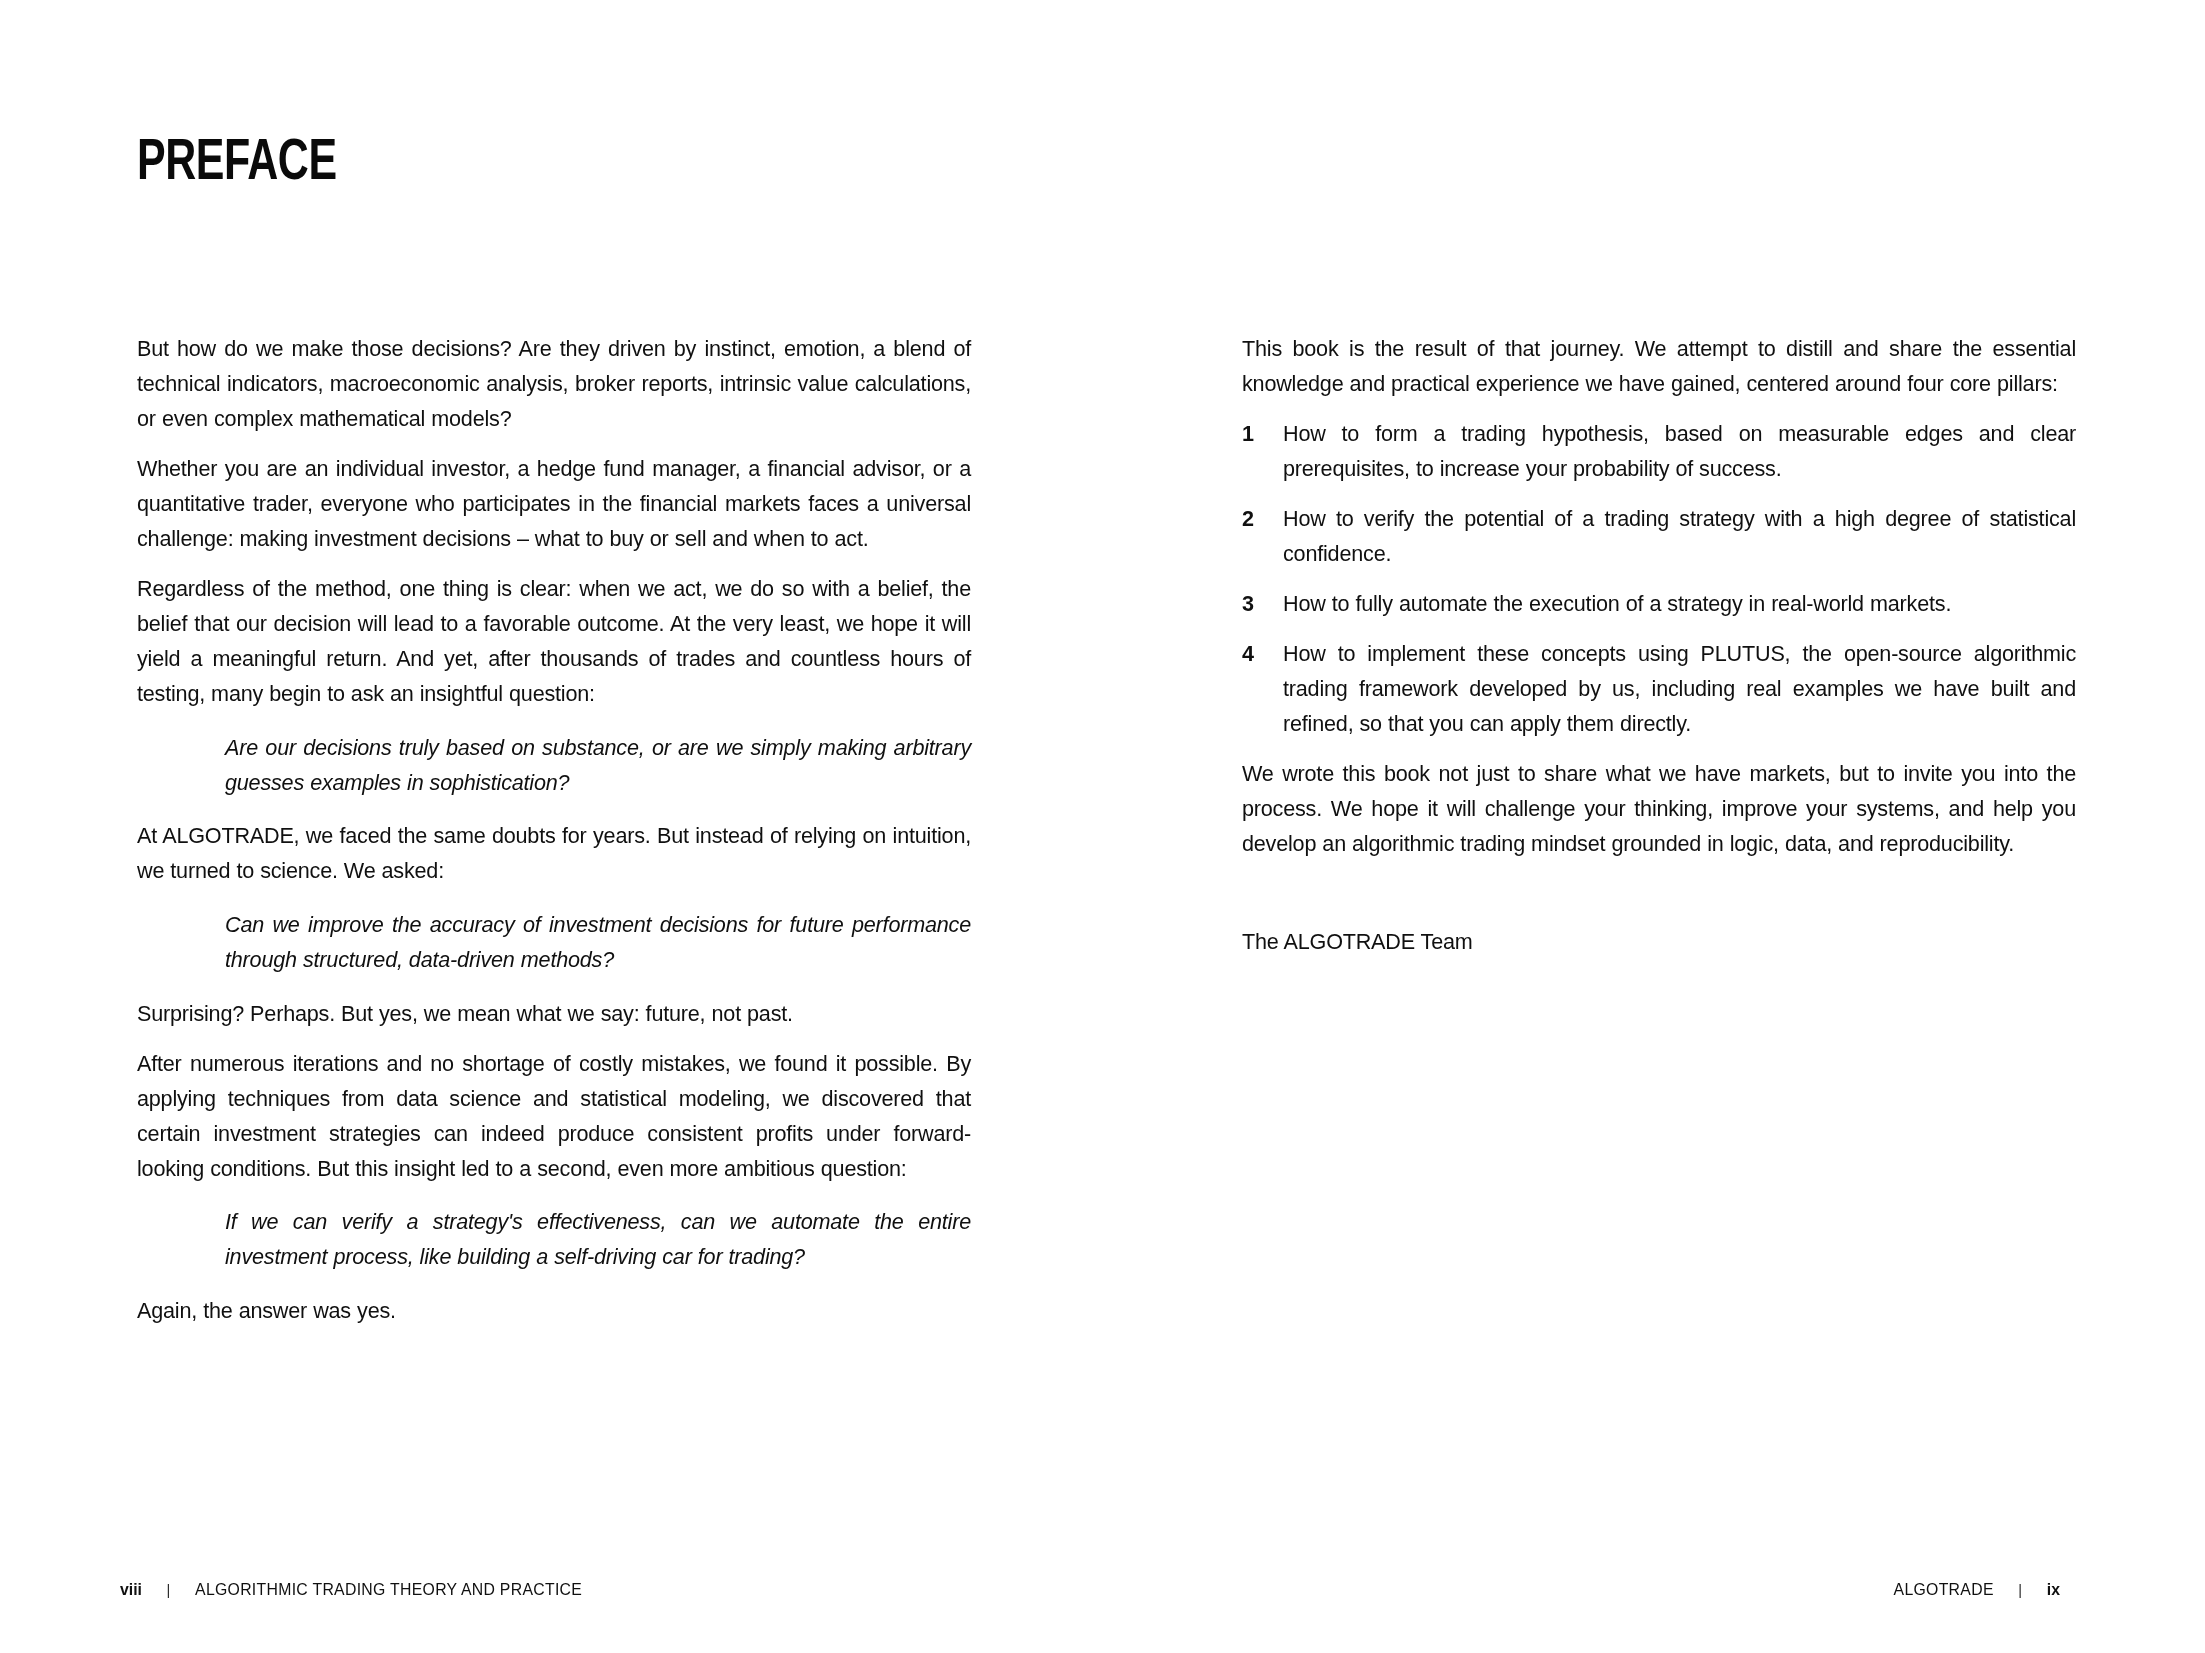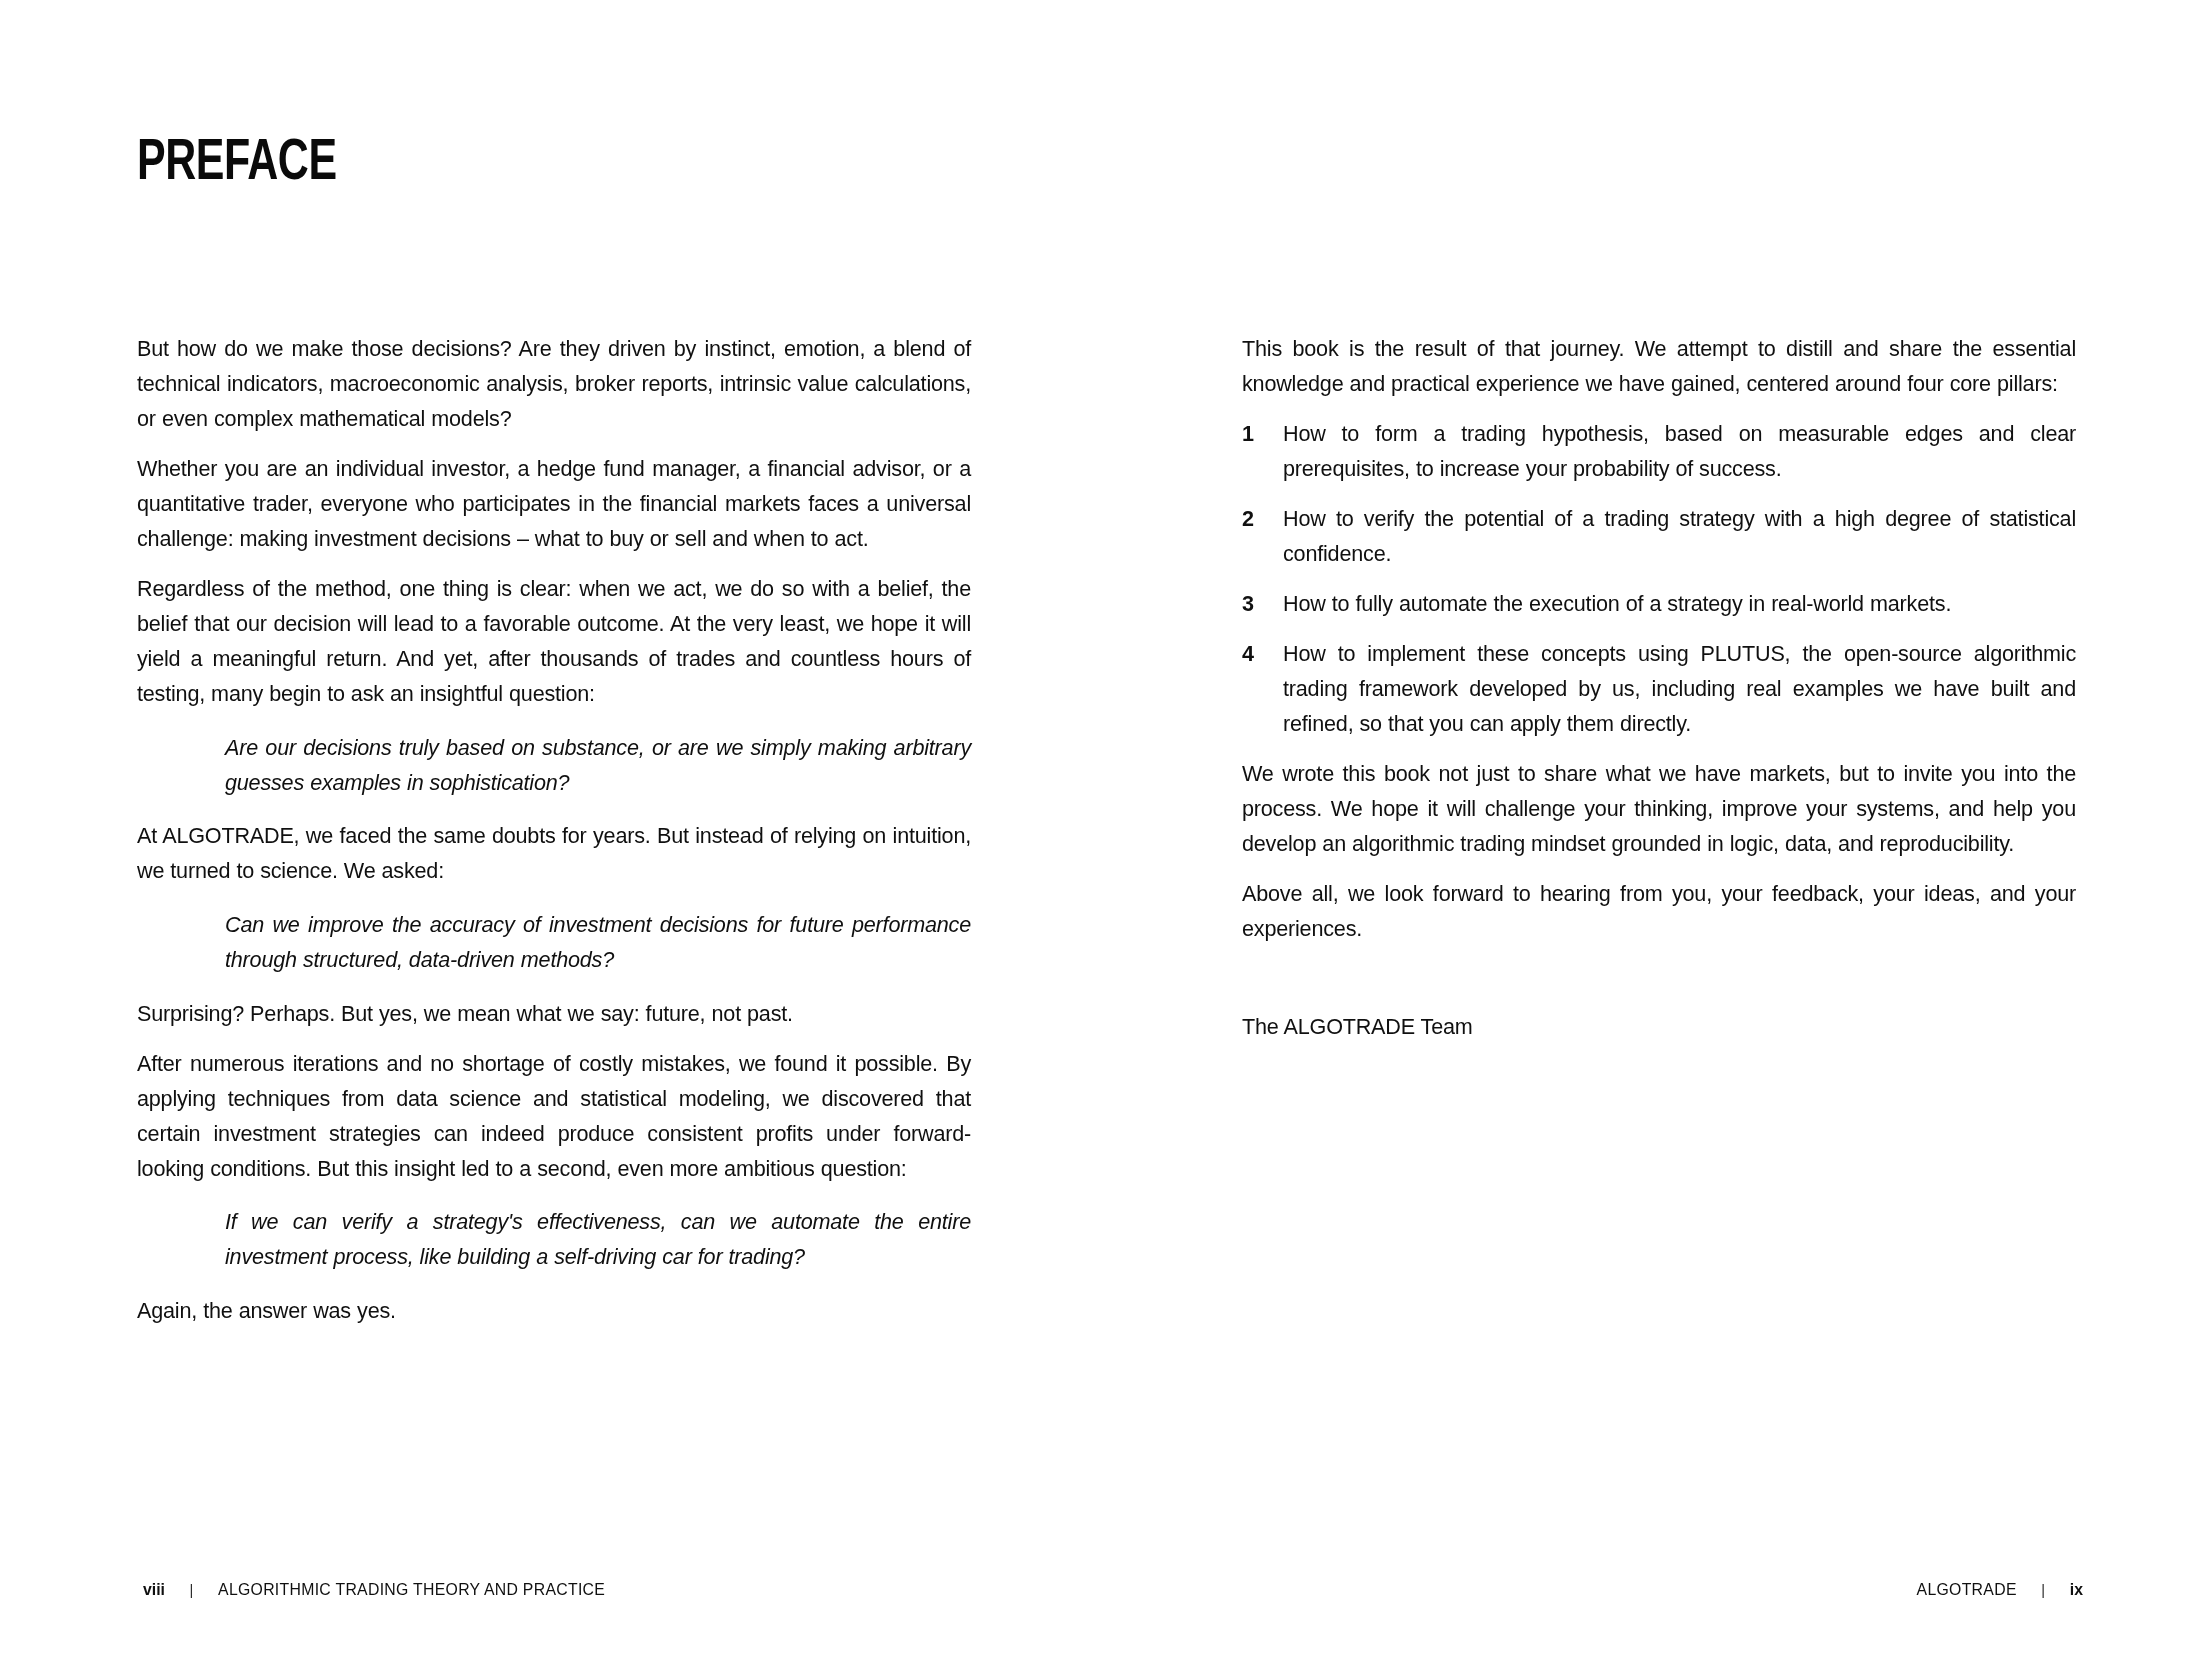--- a/index.html
+++ b/index.html
@@ -71,21 +71,21 @@
   .pillar-text {
     flex: 1 1 auto;
     margin: 0;
   }
   .signature {
     margin-top: 63px;
     margin-bottom: 12px;
   }
   .footer {
     position: absolute;
-    left: 143px;
+    left: 120px;
     width: 1940px;
     bottom: 54px;
     display: flex;
     justify-content: space-between;
     align-items: baseline;
     font-size: 15.8px;
     line-height: 18.7px;
     letter-spacing: 0.3px;
     color: #101010;
   }
@@ -143,21 +143,20 @@
       <div class="pillar">
         <span class="pillar-number">3</span>
         <p class="para pillar-text">How to fully automate the execution of a strategy in real-world markets.</p>
       </div>
       <div class="pillar">
         <span class="pillar-number">4</span>
         <p class="para pillar-text">How to implement these concepts using PLUTUS, the open-source algorithmic trading framework developed by us, including real examples we have built and refined, so that you can apply them directly.</p>
       </div>
 
       <p class="para">We wrote this book not just to share what we have markets, but to invite you into the process. We hope it will challenge your thinking, improve your systems, and help you develop an algorithmic trading mindset grounded in logic, data, and reproducibility.</p>
-      <p class="para">Above all, we look forward to hearing from you, your feedback, your ideas, and your experiences.</p>
 
       <p class="para signature">The ALGOTRADE Team</p>
     </div>
 
   </div>
 
   <div class="footer">
     <div class="footer-side">
       <span class="folio">viii</span>
       <span class="footer-sep">|</span>

